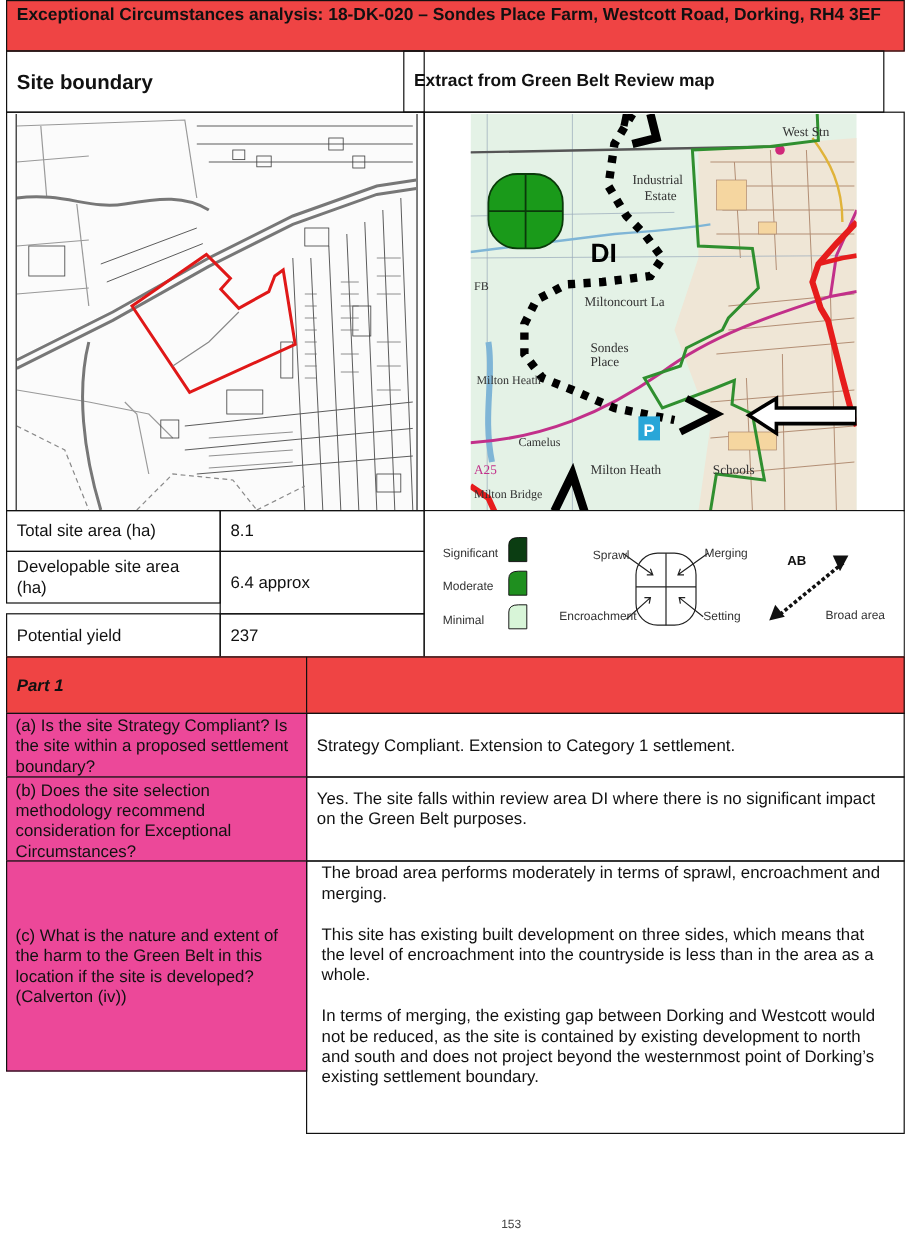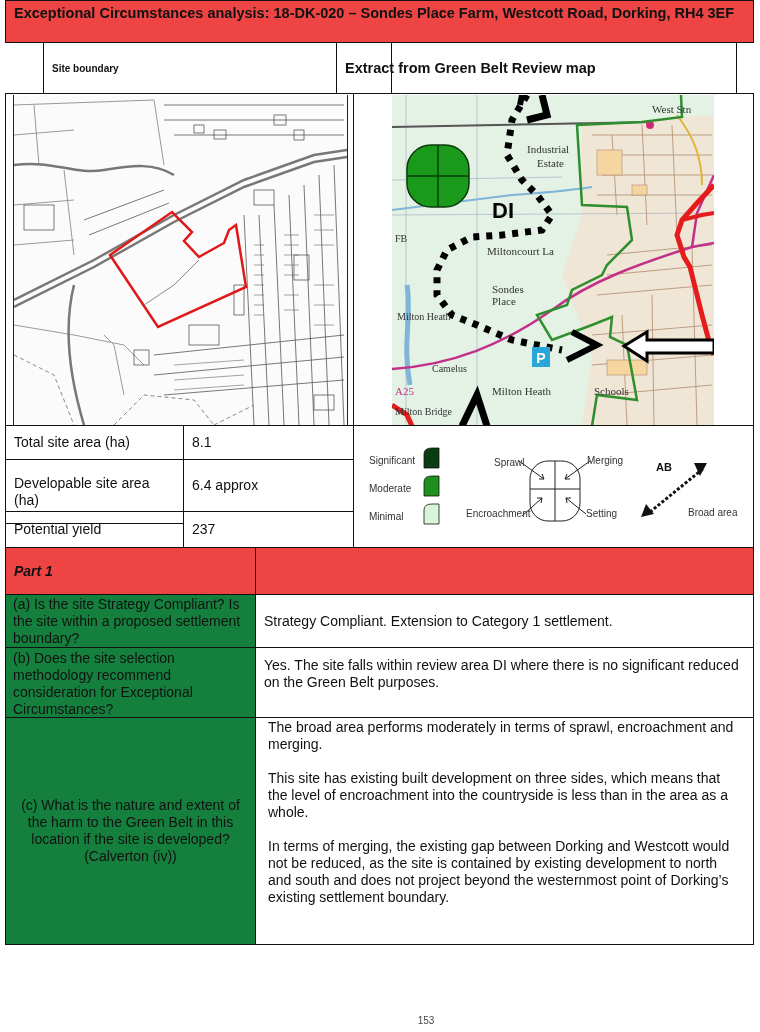--- a/index.html
+++ b/index.html
@@ -1,36 +1,36 @@
 <!DOCTYPE html>
 <html><head>
 <meta charset="utf-8">
 <style>
   html, body { margin: 0; padding: 0; background: #ffffff; }
   body { width: 760px; height: 1032px; position: relative; font-family: "Liberation Sans", sans-serif; color: #111; overflow: hidden; }
   .cell { position: absolute; box-sizing: border-box; border: 1px solid #111; }
   .hdr { background: #ef4444; }
-  .lft { background: #15803d; }
+  .lft { background: #ec4899; }
   .bold { font-weight: bold; }
   .txt { font-size: 14px; line-height: 17px; }
   .pad { padding: 0 8px; }
   .vc { display: flex; align-items: center; }
   .map-box { position: absolute; overflow: hidden; }
   .page-number { position: absolute; left: 0; width: 760px; top: 1015px; text-align: center; font-size: 10px; color: #444; padding-left: 46px; }
   .legend-text { font-size: 10px; fill: #333; font-family: "Liberation Sans", sans-serif; }
   p.para { margin: 0 0 17px 0; }
 </style>
 </head>
 <body>
 
 <div class="cell hdr bold txt" style="left:5px; top:0px; width:749px; height:43px; padding:3px 8px; font-size:14.5px; line-height:19px;">
   <span>Exceptional Circumstances analysis: 18-DK-020 – Sondes Place Farm, Westcott Road, Dorking, RH4 3EF</span>
 </div>
 
-<div class="cell bold txt pad vc" style="left:5px; top:42px; width:349px; height:52px; font-size:10px;margin-left:38px;">
+<div class="cell bold txt pad vc" style="left:5px; top:42px; width:349px; height:52px; font-size:17px;">
   <span>Site boundary</span>
 </div>
 <div class="cell bold txt pad vc" style="left:336px; top:42px; width:401px; height:52px; font-size:14.5px;">
   <span>Extract from Green Belt Review map</span>
 </div>
 
 <div class="cell" style="left:5px; top:93px; width:349px; height:333px;">
   <div class="map-box" style="left:7px; top:1px; width:333px; height:330px; border-left:1px solid #222; border-right:1px solid #222;">
     <svg width="333" height="330" viewBox="0 0 333 330">
       <rect x="0" y="0" width="333" height="330" fill="#fbfbfb"></rect>
@@ -184,21 +184,21 @@
     </svg>
   </div>
 </div>
 
 <div class="cell txt pad vc" style="left:5px; top:425px; width:179px; height:35px;">
   <span>Total site area (ha)</span>
 </div>
 <div class="cell txt pad vc" style="left:183px; top:425px; width:171px; height:35px;">
   <span>8.1</span>
 </div>
-<div class="cell txt pad vc" style="left:5px; top:459px; width:179px; height:65px;">
+<div class="cell txt pad vc" style="left:5px; top:459px; width:179px; height:44px;">
   <span>Developable site area (ha)</span>
 </div>
 <div class="cell txt pad vc" style="left:183px; top:459px; width:171px; height:53px;">
   <span>6.4 approx</span>
 </div>
 <div class="cell txt pad vc" style="left:5px; top:511px; width:179px; height:37px;">
   <span>Potential yield</span>
 </div>
 <div class="cell txt pad vc" style="left:183px; top:511px; width:171px; height:37px;">
   <span>237</span>
@@ -245,24 +245,24 @@
   <span>(a) Is the site Strategy Compliant? Is the site within a proposed settlement boundary?</span>
 </div>
 <div class="cell txt pad vc" style="left:255px; top:594px; width:499px; height:54px;">
   <span>Strategy Compliant. Extension to Category 1 settlement.</span>
 </div>
 
 <div class="cell lft txt" style="left:5px; top:647px; width:251px; height:71px; padding:2px 7px;">
   <span>(b) Does the site selection methodology recommend consideration for Exceptional Circumstances?</span>
 </div>
 <div class="cell txt" style="left:255px; top:647px; width:499px; height:71px; padding:9px 8px;">
-  <span>Yes. The site falls within review area DI where there is no significant reduced on the Green Belt purposes.</span>
-</div>
-
-<div class="cell lft txt vc" style="left:5px; top:717px; width:251px; height:228px; padding:0 7px;text-align:center;">
+  <span>Yes. The site falls within review area DI where there is no significant impact on the Green Belt purposes.</span>
+</div>
+
+<div class="cell lft txt vc" style="left:5px; top:717px; width:251px; height:176px; padding:0 7px;">
   <span>(c) What is the nature and extent of the harm to the Green Belt in this location if the site is developed? (Calverton (iv))</span>
 </div>
 <div class="cell txt" style="left:255px; top:717px; width:499px; height:228px; padding:1px 12px;">
   <p class="para">The broad area performs moderately in terms of sprawl, encroachment and merging.</p>
   <p class="para">This site has existing built development on three sides, which means that the level of encroachment into the countryside is less than in the area as a whole.</p>
   <p class="para">In terms of merging, the existing gap between Dorking and Westcott would not be reduced, as the site is contained by existing development to north and south and does not project beyond the westernmost point of Dorking’s existing settlement boundary.</p>
 </div>
 
 <div class="page-number">153</div>
 

